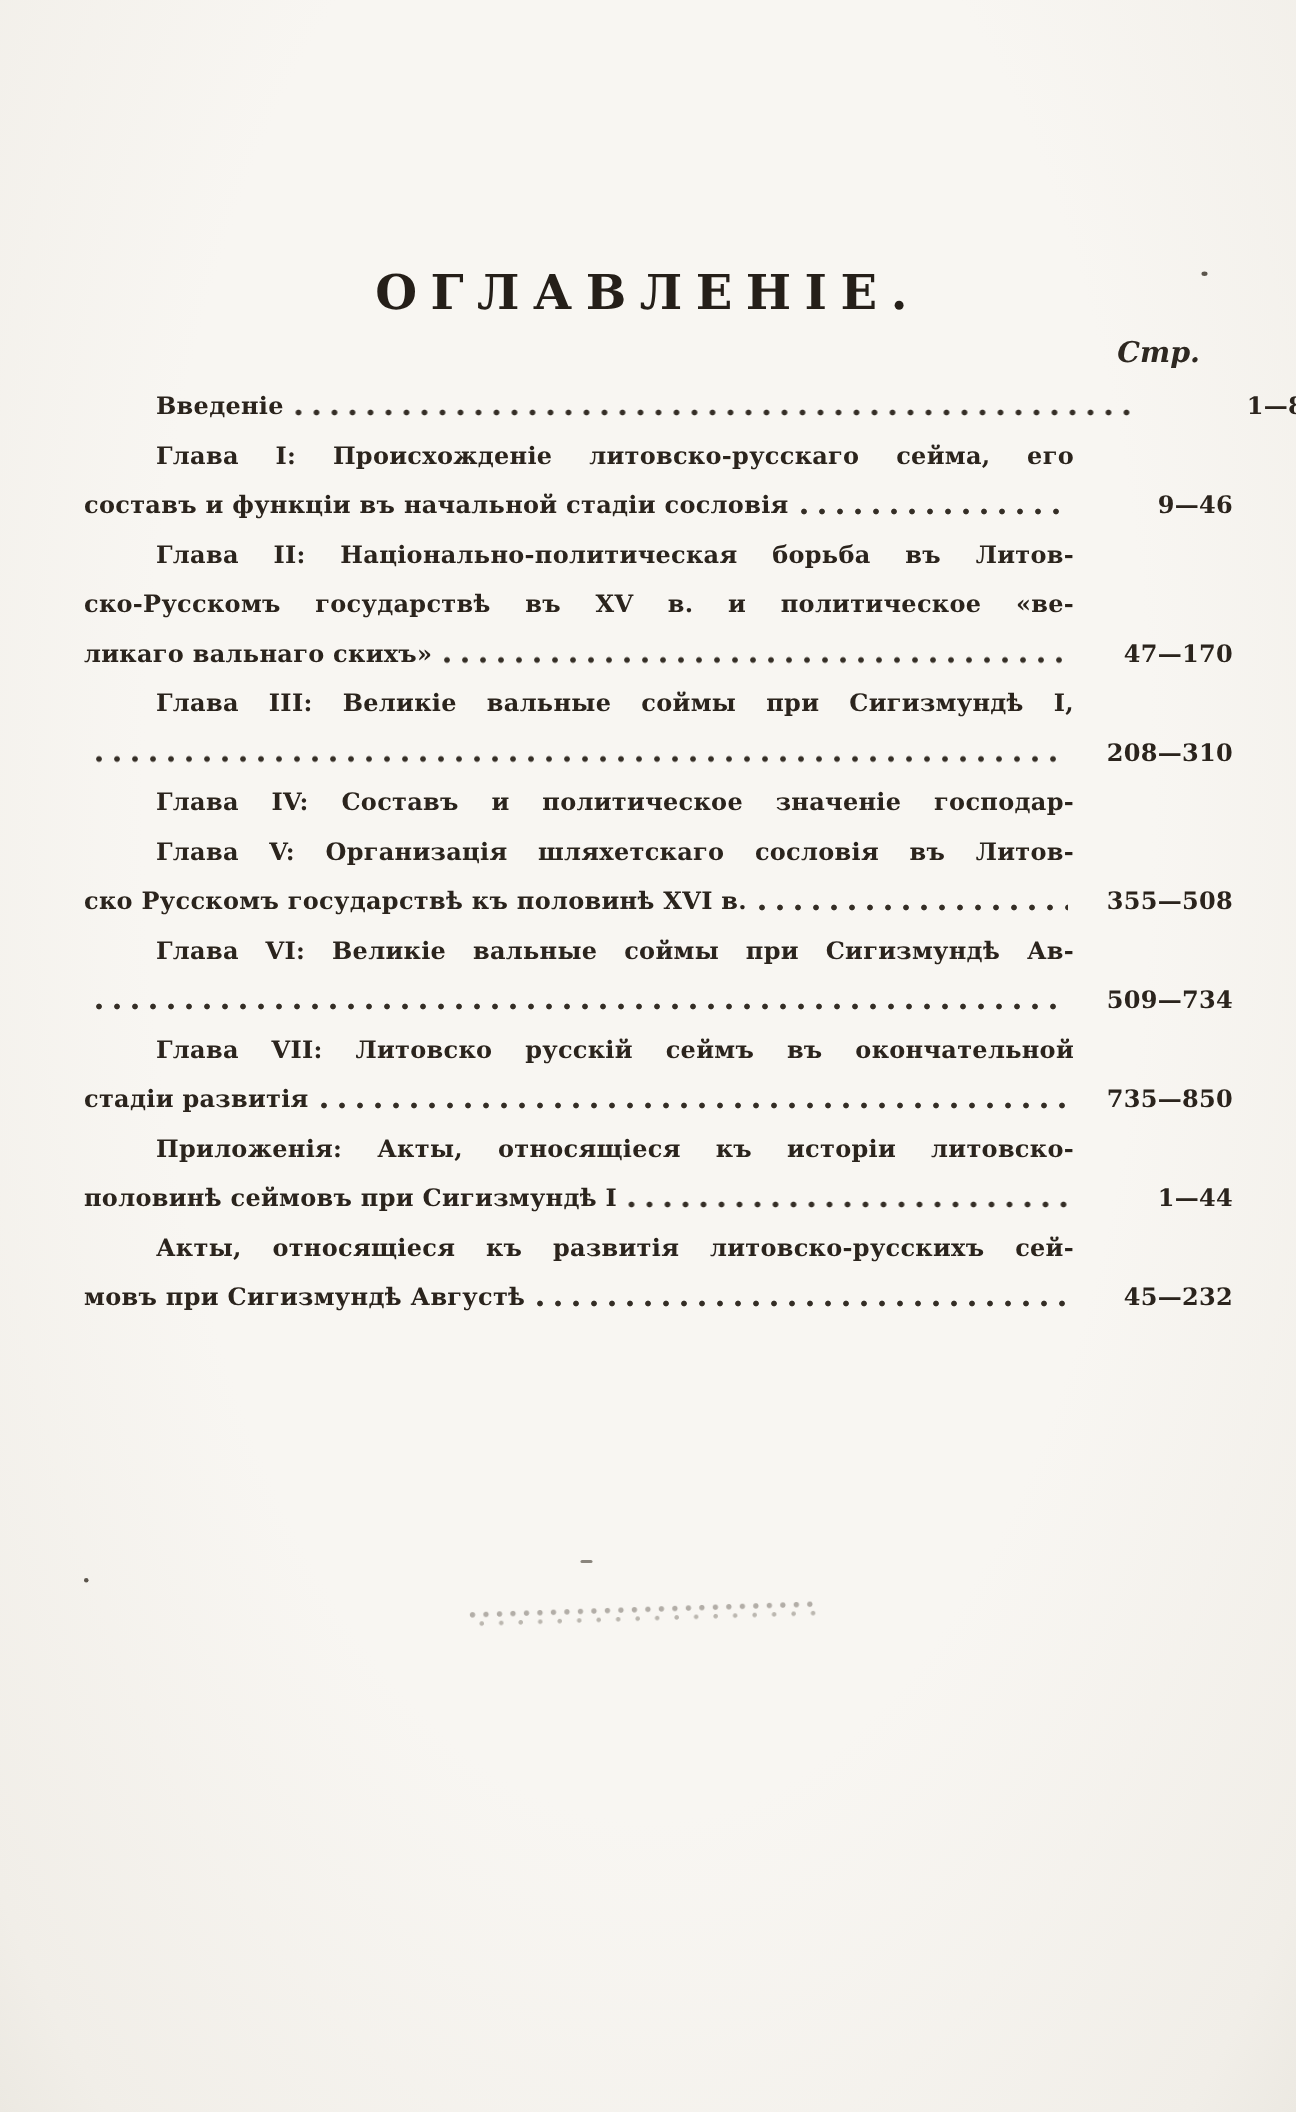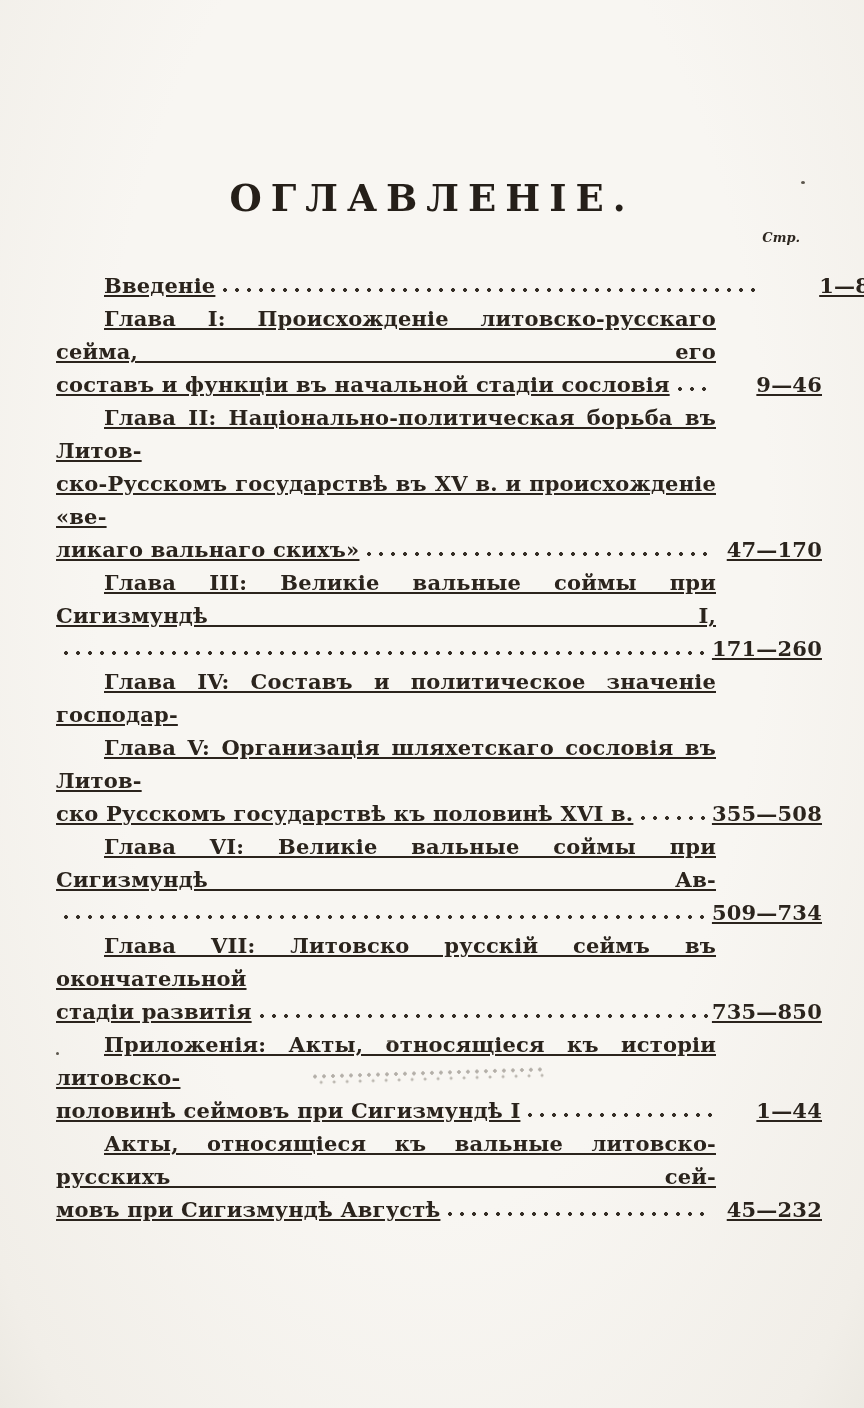--- a/index.html
+++ b/index.html
@@ -17,43 +17,42 @@
       radial-gradient(ellipse at 50% 38%, #f8f6f2 55%, #f1eee8 92%, #ecE9e2 100%),
       #f6f4f0;
     color: #2b241d;
     font-family: "DejaVu Serif", "Liberation Serif", serif;
     font-weight: 700;
   }
   .title {
     margin: 0;
     padding-top: 176px;
     text-align: center;
-    font-size: 37px;
+    font-size: 32px;
     font-weight: 700;
     letter-spacing: 9px;
     color: #251f19;
   }
   .str-header {
     width: 766px;
     margin: 10px auto 0 56px;
     text-align: right;
     font-style: italic;
     font-weight: 700;
-    font-size: 13px;
+    font-size: 19px;
     padding-right: 22px;
     box-sizing: border-box;
     color: #2e2821;
   }
   .toc {
     width: 766px;
-    margin: 24px 0 0 56px;
-    font-size: 21px;
+    margin: 8px 0 0 56px;
+    font-size: 16px;
     line-height: 33px;
     letter-spacing: 0.2px;
-    text-decoration: underline;
   }
   .entry { margin: 0; }
   .line {
     width: 660px;
     text-align: justify;
     text-align-last: justify;
     white-space: normal;
   }
   .line.indent { text-indent: 48px; }
   .lastline {
@@ -119,32 +118,32 @@
       <div class="entry">
         <div class="line indent">Глава I: Происхожденіе литовско-русскаго сейма, его</div>
         <div class="lastline">
           <span class="t">составъ и функціи въ начальной стадіи сословія</span>
           <span class="leader"></span>
           <span class="pages">9—46</span>
         </div>
       </div>
       <div class="entry">
         <div class="line indent">Глава II: Національно-политическая борьба въ Литов-</div>
-        <div class="line">ско-Русскомъ государствѣ въ XV в. и происхожденіе «ве-</div>
+        <div class="line">ско-Русскомъ государствѣ въ XV в. и политическое «ве-</div>
         <div class="lastline">
           <span class="t">ликаго вальнаго скихъ»</span>
           <span class="leader"></span>
           <span class="pages">47—170</span>
         </div>
       </div>
       <div class="entry">
         <div class="line indent">Глава III: Великіе вальные соймы при Сигизмундѣ I,</div>
         <div class="lastline">
           <span class="leader"></span>
-          <span class="pages">171—260</span>
+          <span class="pages">208—310</span>
         </div>
       </div>
       <div class="entry">
         <div class="line indent">Глава IV: Составъ и политическое значеніе господар-</div>
       </div>
       <div class="entry">
         <div class="line indent">Глава V: Организація шляхетскаго сословія въ Литов-</div>
         <div class="lastline">
           <span class="t">ско Русскомъ государствѣ къ половинѣ XVI в.</span>
           <span class="leader"></span>
@@ -168,21 +167,21 @@
       </div>
       <div class="entry">
         <div class="line indent">Приложенія: Акты, относящіеся къ исторіи литовско-</div>
         <div class="lastline">
           <span class="t">половинѣ сеймовъ при Сигизмундѣ I</span>
           <span class="leader"></span>
           <span class="pages">1—44</span>
         </div>
       </div>
       <div class="entry">
-        <div class="line indent">Акты, относящіеся къ вальные литовско-русскихъ сей-</div>
+        <div class="line indent">Акты, относящіеся къ развитія литовско-русскихъ сей-</div>
         <div class="lastline">
           <span class="t">мовъ при Сигизмундѣ Августѣ</span>
           <span class="leader"></span>
           <span class="pages">45—232</span>
         </div>
       </div>
     </div>
   <div class="artifact"></div>
   <div class="speck speck-1"></div>
   <div class="speck speck-2"></div>

